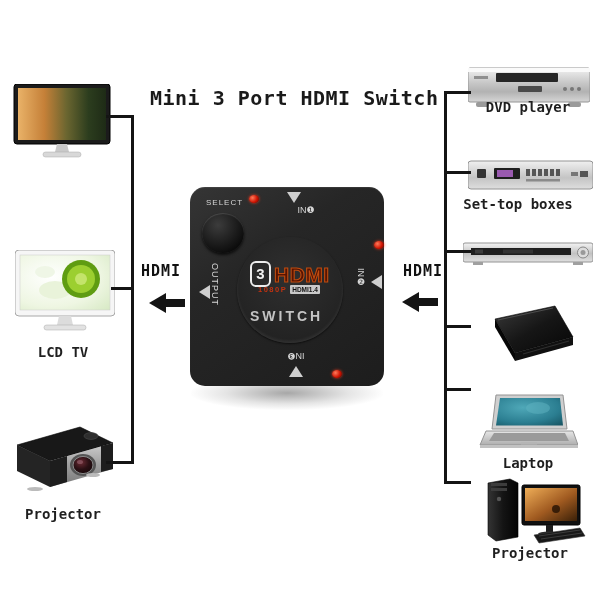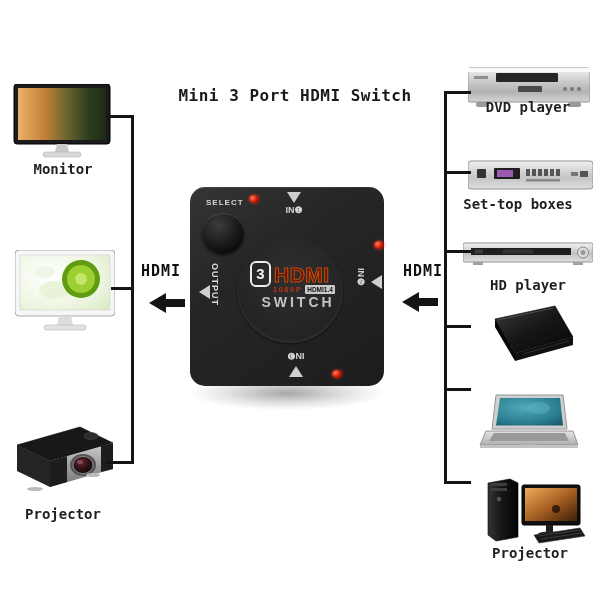--- a/index.html
+++ b/index.html
@@ -1,58 +1,58 @@
 <!DOCTYPE html>
 <html><head>
 <meta charset="utf-8">
 <style>
   html,body{margin:0;padding:0;background:#fff;}
   .canvas{position:relative;width:600px;height:600px;background:#ffffff;overflow:hidden;
           font-family:"DejaVu Sans Mono", monospace;}
   .abs{position:absolute;}
-  .title{font-size:16px;font-weight:bold;color:#1a1a1a;text-align:center;letter-spacing:0.5px;}
+  .title{font-size:20px;font-weight:bold;color:#1a1a1a;letter-spacing:0.5px;}
   .dev-label{font-size:14px;font-weight:bold;color:#1f1f1f;text-align:center;white-space:nowrap;}
   .hdmi-label{font-size:15px;font-weight:bold;color:#111;letter-spacing:1px;}
   .line{background:#141414;}
   
   .arrowL{width:38px;height:20px;}
   .arrowL .tri{position:absolute;left:0;top:0;width:0;height:0;
     border-top:10px solid transparent;border-bottom:10px solid transparent;border-right:17px solid #141414;}
   .arrowL .bar{position:absolute;left:15px;top:6px;width:21px;height:8px;background:#141414;}
   
   .switch-body{left:190px;top:187px;width:194px;height:199px;border-radius:15px;
     background:linear-gradient(145deg,#353535 0%,#262626 35%,#1d1d1d 100%);
     box-shadow:inset 0 1px 1px rgba(255,255,255,0.08);}
   .switch-shadow{left:191px;top:376px;width:192px;height:34px;
     background:radial-gradient(ellipse at center,rgba(95,95,95,0.55) 0%,rgba(150,150,150,0.25) 45%,rgba(255,255,255,0) 72%);}
-  .sw-text{color:#d6d6d6;font-family:"Liberation Sans",sans-serif;font-weight:bold;}
+  .sw-text{color:#d6d6d6;font-family:"Liberation Sans",sans-serif;font-weight:normal;}
   .led{width:10px;height:8px;border-radius:50%;
     background:radial-gradient(circle at 35% 35%,#ff7a5a,#cf1402 55%,#6e0600 95%);
     box-shadow:0 0 3px rgba(255,60,30,0.9);}
   .tri-down{width:0;height:0;border-left:7px solid transparent;border-right:7px solid transparent;border-top:11px solid #cfcfcf;}
   .tri-up{width:0;height:0;border-left:7px solid transparent;border-right:7px solid transparent;border-bottom:11px solid #cfcfcf;}
   .tri-left{width:0;height:0;border-top:7px solid transparent;border-bottom:7px solid transparent;border-right:11px solid #cfcfcf;}
   .vtext{writing-mode:vertical-rl;}
   .select-btn{left:202px;top:213px;width:42px;height:40px;border-radius:50%;
     background:radial-gradient(circle at 38% 30%,#3c3c3c,#0c0c0c 75%);
     box-shadow:0 2px 3px rgba(0,0,0,0.7), inset 0 1px 1px rgba(255,255,255,0.15);}
   .disc{left:237px;top:237px;width:106px;height:106px;border-radius:50%;
     background:radial-gradient(circle at 50% 38%,#2f2f2f,#262626 55%,#1e1e1e 100%);
     box-shadow:inset 0 -2px 3px rgba(255,255,255,0.07),0 1px 2px rgba(0,0,0,0.6);}
   .logo{left:250px;top:261px;width:96px;}
   .logo-row1{display:flex;align-items:center;gap:3px;}
   .logo-3box{width:17px;height:22px;border:2px solid #ececec;border-radius:6px;color:#f2f2f2;
     font-family:"Liberation Sans",sans-serif;font-weight:bold;font-size:15px;line-height:22px;text-align:center;}
   .logo-hdmi{font-family:"Liberation Sans",sans-serif;font-weight:bold;font-size:21px;line-height:21px;
     color:#571402;-webkit-text-stroke:1.1px #bf4c10;letter-spacing:0.5px;}
-  .logo-row2{display:flex;align-items:center;gap:3px;margin-left:23px;margin-top:-2px;}
+  .logo-row2{display:flex;align-items:center;gap:3px;margin-left:8px;margin-top:-2px;}
   .logo-1080{font-family:"Liberation Sans",sans-serif;font-weight:bold;font-size:7.5px;color:#c23210;letter-spacing:1.5px;}
   .logo-ver{background:#c9c9c9;color:#151515;font-family:"Liberation Sans",sans-serif;font-weight:bold;
     font-size:6.5px;padding:1px 2px;border-radius:1px;line-height:7px;}
-  .logo-switch{margin-top:0;text-align:center;font-family:"Liberation Sans",sans-serif;font-weight:bold;
+  .logo-switch{margin-top:14px;font-family:"Liberation Sans",sans-serif;font-weight:bold;
     font-size:14px;color:#c4c4c4;letter-spacing:3px;}
 </style>
 </head>
 <body>
 
 <div class="canvas">
 
   <div class="abs title" style="left:150px;top:86px;width:290px;">Mini 3 Port HDMI Switch</div>
 
   <div class="abs" style="left:12px;top:84px;width:100px;height:78px;">
@@ -65,21 +65,20 @@
             <stop offset="0.8" stop-color="#2c3d1e"></stop>
           <stop offset="1" stop-color="#1e2b16"></stop>
         </linearGradient>
       </defs>
       <rect x="2" y="0" width="96" height="60" rx="3" fill="#1b1b1b" stroke="#000"></rect>
       <rect x="6" y="4" width="88" height="52" fill="url(#monScr)"></rect>
       <polygon points="45,60 55,60 57,68 43,68" fill="#c9c9c9"></polygon>
       <rect x="31" y="68" width="38" height="5" rx="2.5" fill="#d8d8d8" stroke="#aaa" stroke-width="0.5"></rect>
     </svg>
   </div>
-  <div class="abs dev-label" style="left:8px;top:161px;width:110px;">Monitor</div>
 
   <div class="abs" style="left:15px;top:250px;width:100px;height:88px;">
     <svg width="100" height="88" viewBox="0 0 100 88">
       <defs>
         <radialGradient id="tvScr" cx="0.35" cy="0.4" r="0.9">
           <stop offset="0" stop-color="#ffffff"></stop>
             <stop offset="0.6" stop-color="#eef6e2"></stop>
           <stop offset="1" stop-color="#d5e8c2"></stop>
         </radialGradient>
       </defs>
@@ -87,20 +86,21 @@
       <rect x="5" y="5" width="90" height="55" fill="url(#tvScr)" stroke="#ccc" stroke-width="0.5"></rect>
       <ellipse cx="40" cy="40" rx="16" ry="9" fill="#e9f3da"></ellipse>
       <ellipse cx="30" cy="22" rx="10" ry="6" fill="#eff6e6"></ellipse>
       <circle cx="66" cy="29" r="19" fill="#5f9c12"></circle>
       <circle cx="66" cy="29" r="14" fill="#9ccf30"></circle>
       <circle cx="66" cy="29" r="6" fill="#c4e46a"></circle>
       <polygon points="44,66 56,66 58,75 42,75" fill="#dcdcdc"></polygon>
       <rect x="29" y="75" width="42" height="5" rx="2.5" fill="#e2e2e2" stroke="#aaa" stroke-width="0.5"></rect>
     </svg>
   </div>
+  <div class="abs dev-label" style="left:8px;top:344px;width:110px;">LCD TV</div>
 
   <div class="abs" style="left:5px;top:415px;width:118px;height:88px;">
     <svg width="118" height="88" viewBox="0 0 118 88">
       <defs>
         <linearGradient id="prjFace" x1="0" y1="0" x2="0" y2="1">
           <stop offset="0" stop-color="#cfcfcf"></stop>
             <stop offset="0.5" stop-color="#9e9e9e"></stop>
           <stop offset="1" stop-color="#777"></stop>
         </linearGradient>
         <radialGradient id="prjLens" cx="0.4" cy="0.35" r="0.8">
@@ -186,21 +186,20 @@
       <rect x="0" y="3" width="130" height="19" rx="2" fill="url(#hdBody)" stroke="#949494"></rect>
       <rect x="8" y="8" width="100" height="7" fill="#1f1f1f"></rect>
       <rect x="12" y="9.5" width="8" height="4" fill="#3c3c3c"></rect>
       <rect x="40" y="9.5" width="30" height="4" fill="#333"></rect>
       <circle cx="120" cy="12.5" r="5.5" fill="#dcdcdc" stroke="#888"></circle>
       <circle cx="120" cy="12.5" r="2.5" fill="#999"></circle>
       <rect x="10" y="22" width="10" height="3" fill="#a0a0a0"></rect>
         <rect x="110" y="22" width="10" height="3" fill="#a0a0a0"></rect>
     </svg>
   </div>
-  <div class="abs dev-label" style="left:458px;top:277px;width:140px;">HD player</div>
 
   <div class="abs" style="left:483px;top:303px;width:98px;height:62px;">
     <svg width="98" height="62" viewBox="0 0 98 62">
       <defs>
         <linearGradient id="psTop" x1="0" y1="0" x2="1" y2="1">
           <stop offset="0" stop-color="#3a3a3a"></stop>
             <stop offset="0.5" stop-color="#161616"></stop>
           <stop offset="1" stop-color="#060606"></stop>
         </linearGradient>
       </defs>
@@ -227,20 +226,21 @@
       </defs>
       <polygon points="20,1 87,1 91,35 16,35" fill="#cfcfcf" stroke="#949494"></polygon>
       <polygon points="24,4 84,4 87,31.5 20,31.5" fill="url(#lapScr)"></polygon>
       <ellipse cx="62" cy="14" rx="12" ry="6" fill="#5fb4c2" opacity="0.5"></ellipse>
       <polygon points="10,37 97,37 102,51 4,51" fill="url(#lapDeck)" stroke="#949494"></polygon>
       <polygon points="18,39 89,39 93,47 13,47" fill="#9a9a9a"></polygon>
       <rect x="45" y="48" width="16" height="2.5" fill="#b5b5b5"></rect>
       <rect x="4" y="51" width="98" height="3" fill="#c2c2c2"></rect>
     </svg>
   </div>
+  <div class="abs dev-label" style="left:468px;top:455px;width:120px;">Laptop</div>
 
   <div class="abs" style="left:476px;top:473px;width:112px;height:72px;">
     <svg width="112" height="72" viewBox="0 0 112 72">
       <defs>
         <linearGradient id="pcTower" x1="0" y1="0" x2="1" y2="0">
           <stop offset="0" stop-color="#343434"></stop>
             <stop offset="0.5" stop-color="#141414"></stop>
           <stop offset="1" stop-color="#040404"></stop>
         </linearGradient>
         <linearGradient id="pcScr" x1="0" y1="0" x2="1" y2="1">
@@ -291,21 +291,21 @@
   </div>
 
   <div class="abs switch-shadow"></div>
   <div class="abs switch-body"></div>
 
   <div class="abs sw-text" style="left:206px;top:198px;font-size:8px;letter-spacing:1px;">SELECT</div>
   <div class="abs led" style="left:249px;top:195px;"></div>
   <div class="abs select-btn"></div>
 
   <div class="abs tri-down" style="left:287px;top:192px;"></div>
-  <div class="abs sw-text" style="left:276px;top:205px;width:36px;font-size:9px;text-align:center;">IN❶</div>
+  <div class="abs sw-text" style="left:288px;top:205px;width:36px;font-size:9px;text-align:center;">IN❶</div>
 
   <div class="abs led" style="left:374px;top:241px;"></div>
   <div class="abs sw-text vtext" style="left:356px;top:268px;height:40px;font-size:9px;">IN❷</div>
   <div class="abs tri-left" style="left:371px;top:275px;"></div>
 
   <div class="abs sw-text" style="left:278px;top:351px;width:36px;font-size:9px;text-align:center;transform:rotate(180deg);">IN❸</div>
   <div class="abs tri-up" style="left:289px;top:366px;"></div>
   <div class="abs led" style="left:332px;top:370px;"></div>
 
   <div class="abs tri-left" style="left:199px;top:285px;"></div>

